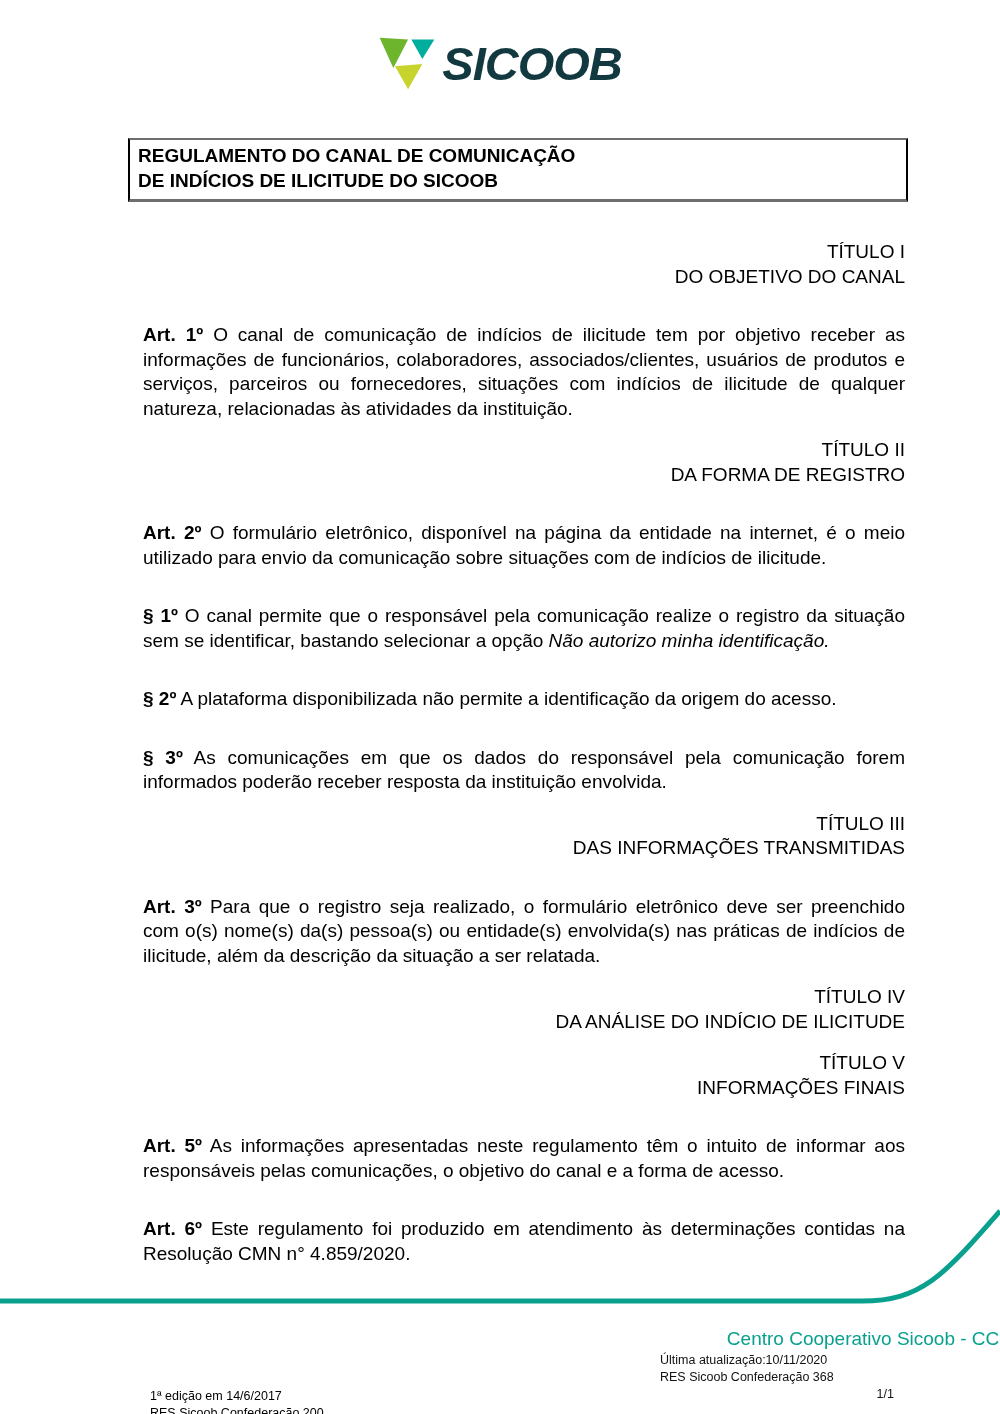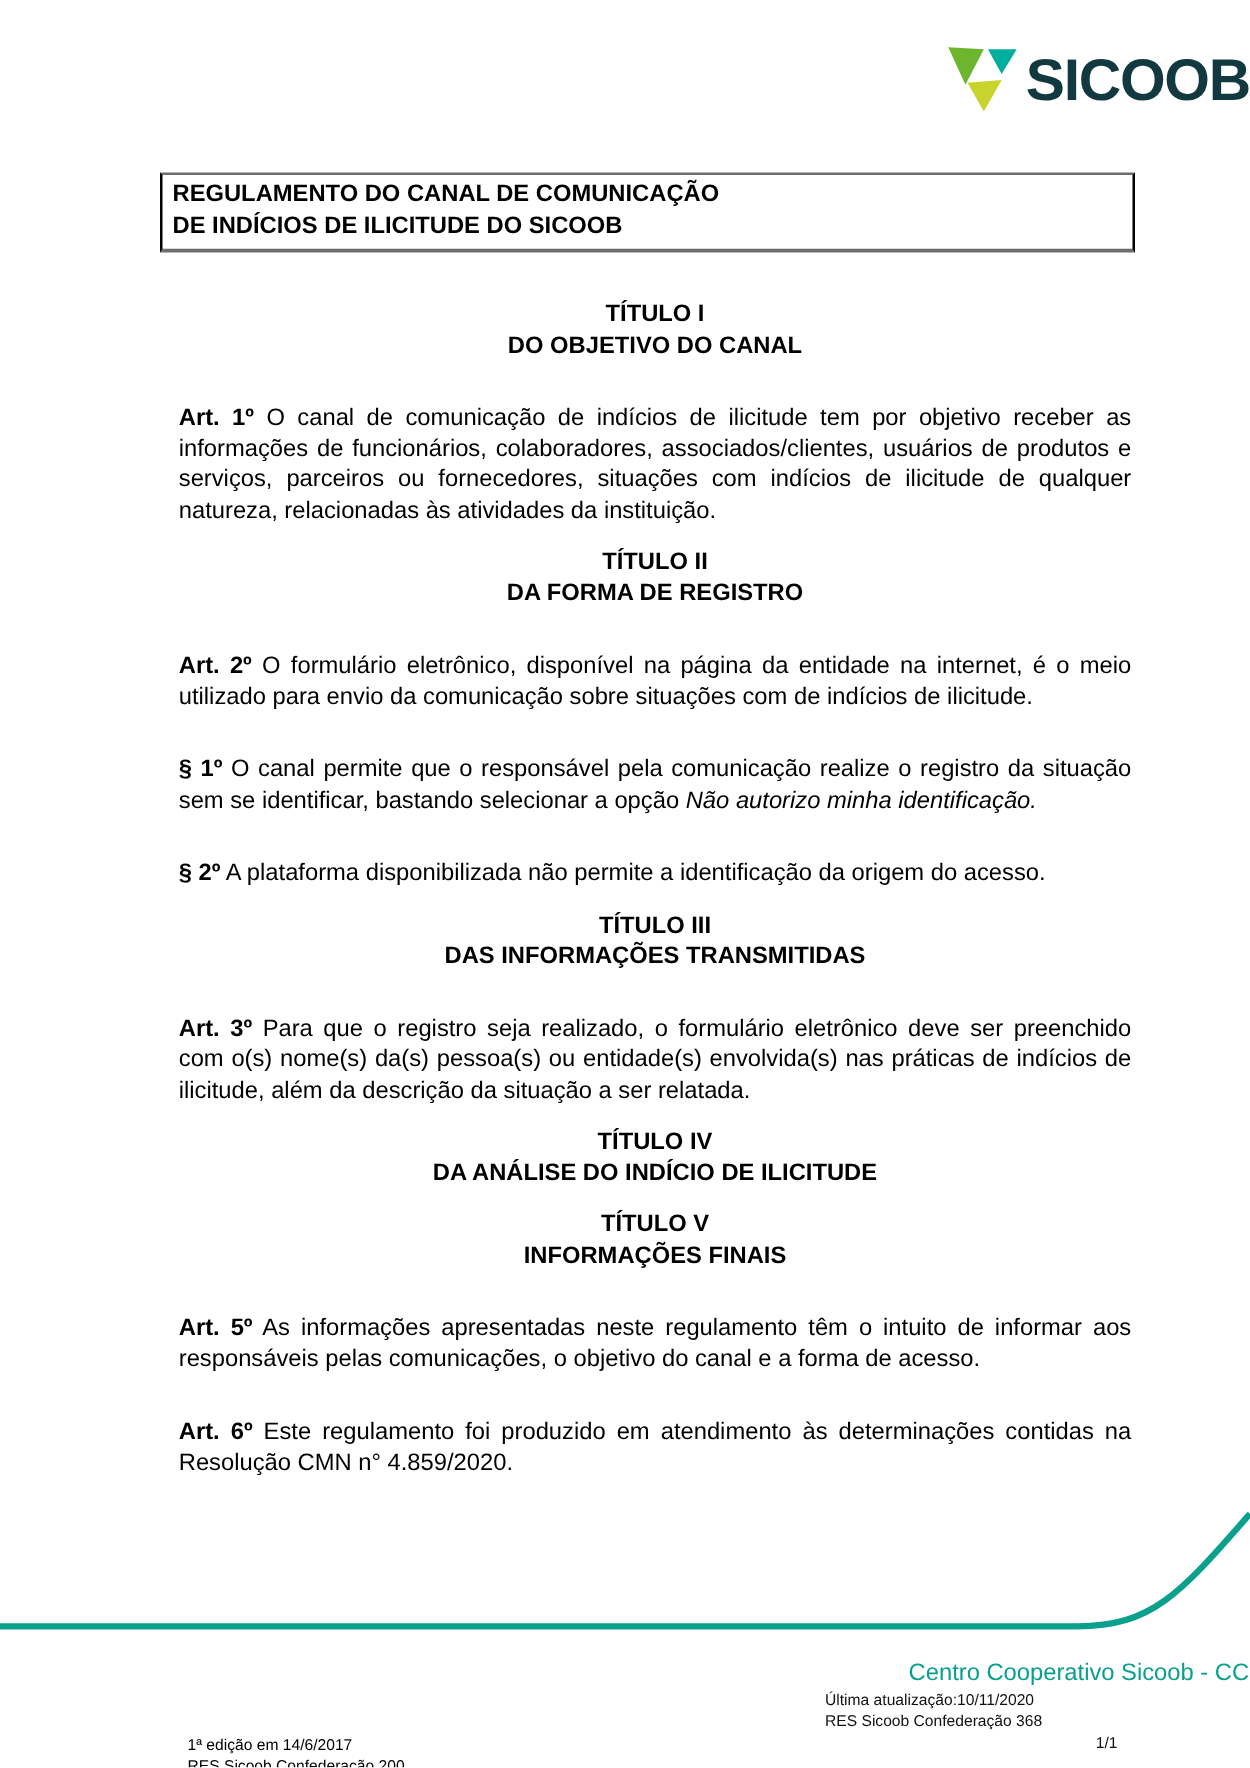--- a/index.html
+++ b/index.html
@@ -13,21 +13,21 @@
   html,body{background:#ffffff;}
   body{font-family:"Liberation Sans", sans-serif;}
   .page{
     position:relative;
     width:1000px;height:1414px;
     margin:0 auto;background:#fff;color:#000;overflow:hidden;
   }
   
   .logo-row{
     position:absolute;top:36px;left:0;width:100%;
-    display:flex;align-items:center;justify-content:flex-end;gap:6px;
+    display:flex;align-items:center;justify-content:center;gap:6px;font-style:italic;
   }
   .logo-mark{width:58px;height:55px;display:block;}
   .logo-text{
     font-size:47px;font-weight:bold;color:var(--logo-dark);
     letter-spacing:-1px;line-height:1;
   }
   
   .content{
     position:absolute;top:138px;left:143px;width:762px;
     font-size:19px;line-height:24.5px;
@@ -35,21 +35,21 @@
   .title-box{
     width:780px;margin-left:-15px;
     border-style:solid;
     border-width:2px 2px 3px 2px;
     border-color:#6e6e6e #000 #6e6e6e #000;
     text-align:left;font-weight:bold;
     padding:4px 8px 6px;
   }
   .sec-heading{
     margin-top:17px;
-    text-align:center;font-weight:bold;
+    text-align:right;font-weight:normal;
   }
   .sec-heading.first{margin-top:38px;}
   .para{
     margin-top:34px;
     text-align:justify;
   }
   .b{font-weight:bold;}
   .it{font-style:italic;}
   
   .rule-svg{position:absolute;top:1195px;left:0;width:1000px;height:122px;display:block;}
@@ -95,20 +95,21 @@
     </div>
     <p class="para"><span class="b">Art. 1º</span><span> O canal de comunicação de indícios de ilicitude tem por objetivo receber as informações de funcionários, colaboradores, associados/clientes, usuários de produtos e serviços, parceiros ou fornecedores, situações com indícios de ilicitude de qualquer natureza, relacionadas às atividades da instituição.</span></p>
 
     <div class="sec-heading">
       <div>TÍTULO II</div>
       <div>DA FORMA DE REGISTRO</div>
     </div>
     <p class="para"><span class="b">Art. 2º</span><span> O formulário eletrônico, disponível na página da entidade na internet, é o meio utilizado para envio da comunicação sobre situações com de indícios de ilicitude.</span></p>
     <p class="para"><span class="b">§ 1º</span><span> O canal permite que o responsável pela comunicação realize o registro da situação sem se identificar, bastando selecionar a opção </span><span class="it">Não autorizo minha identificação.</span></p>
     <p class="para"><span class="b">§ 2º</span><span> A plataforma disponibilizada não permite a identificação da origem do acesso.</span></p>
+    <p class="para"><span class="b">§ 3º</span><span> As comunicações em que os dados do responsável pela comunicação forem informados poderão receber resposta da instituição envolvida.</span></p>
 
     <div class="sec-heading">
       <div>TÍTULO III</div>
       <div>DAS INFORMAÇÕES TRANSMITIDAS</div>
     </div>
     <p class="para"><span class="b">Art. 3º</span><span> Para que o registro seja realizado, o formulário eletrônico deve ser preenchido com o(s) nome(s) da(s) pessoa(s) ou entidade(s) envolvida(s) nas práticas de indícios de ilicitude, além da descrição da situação a ser relatada.</span></p>
 
     <div class="sec-heading">
       <div>TÍTULO IV</div>
       <div>DA ANÁLISE DO INDÍCIO DE ILICITUDE</div>

